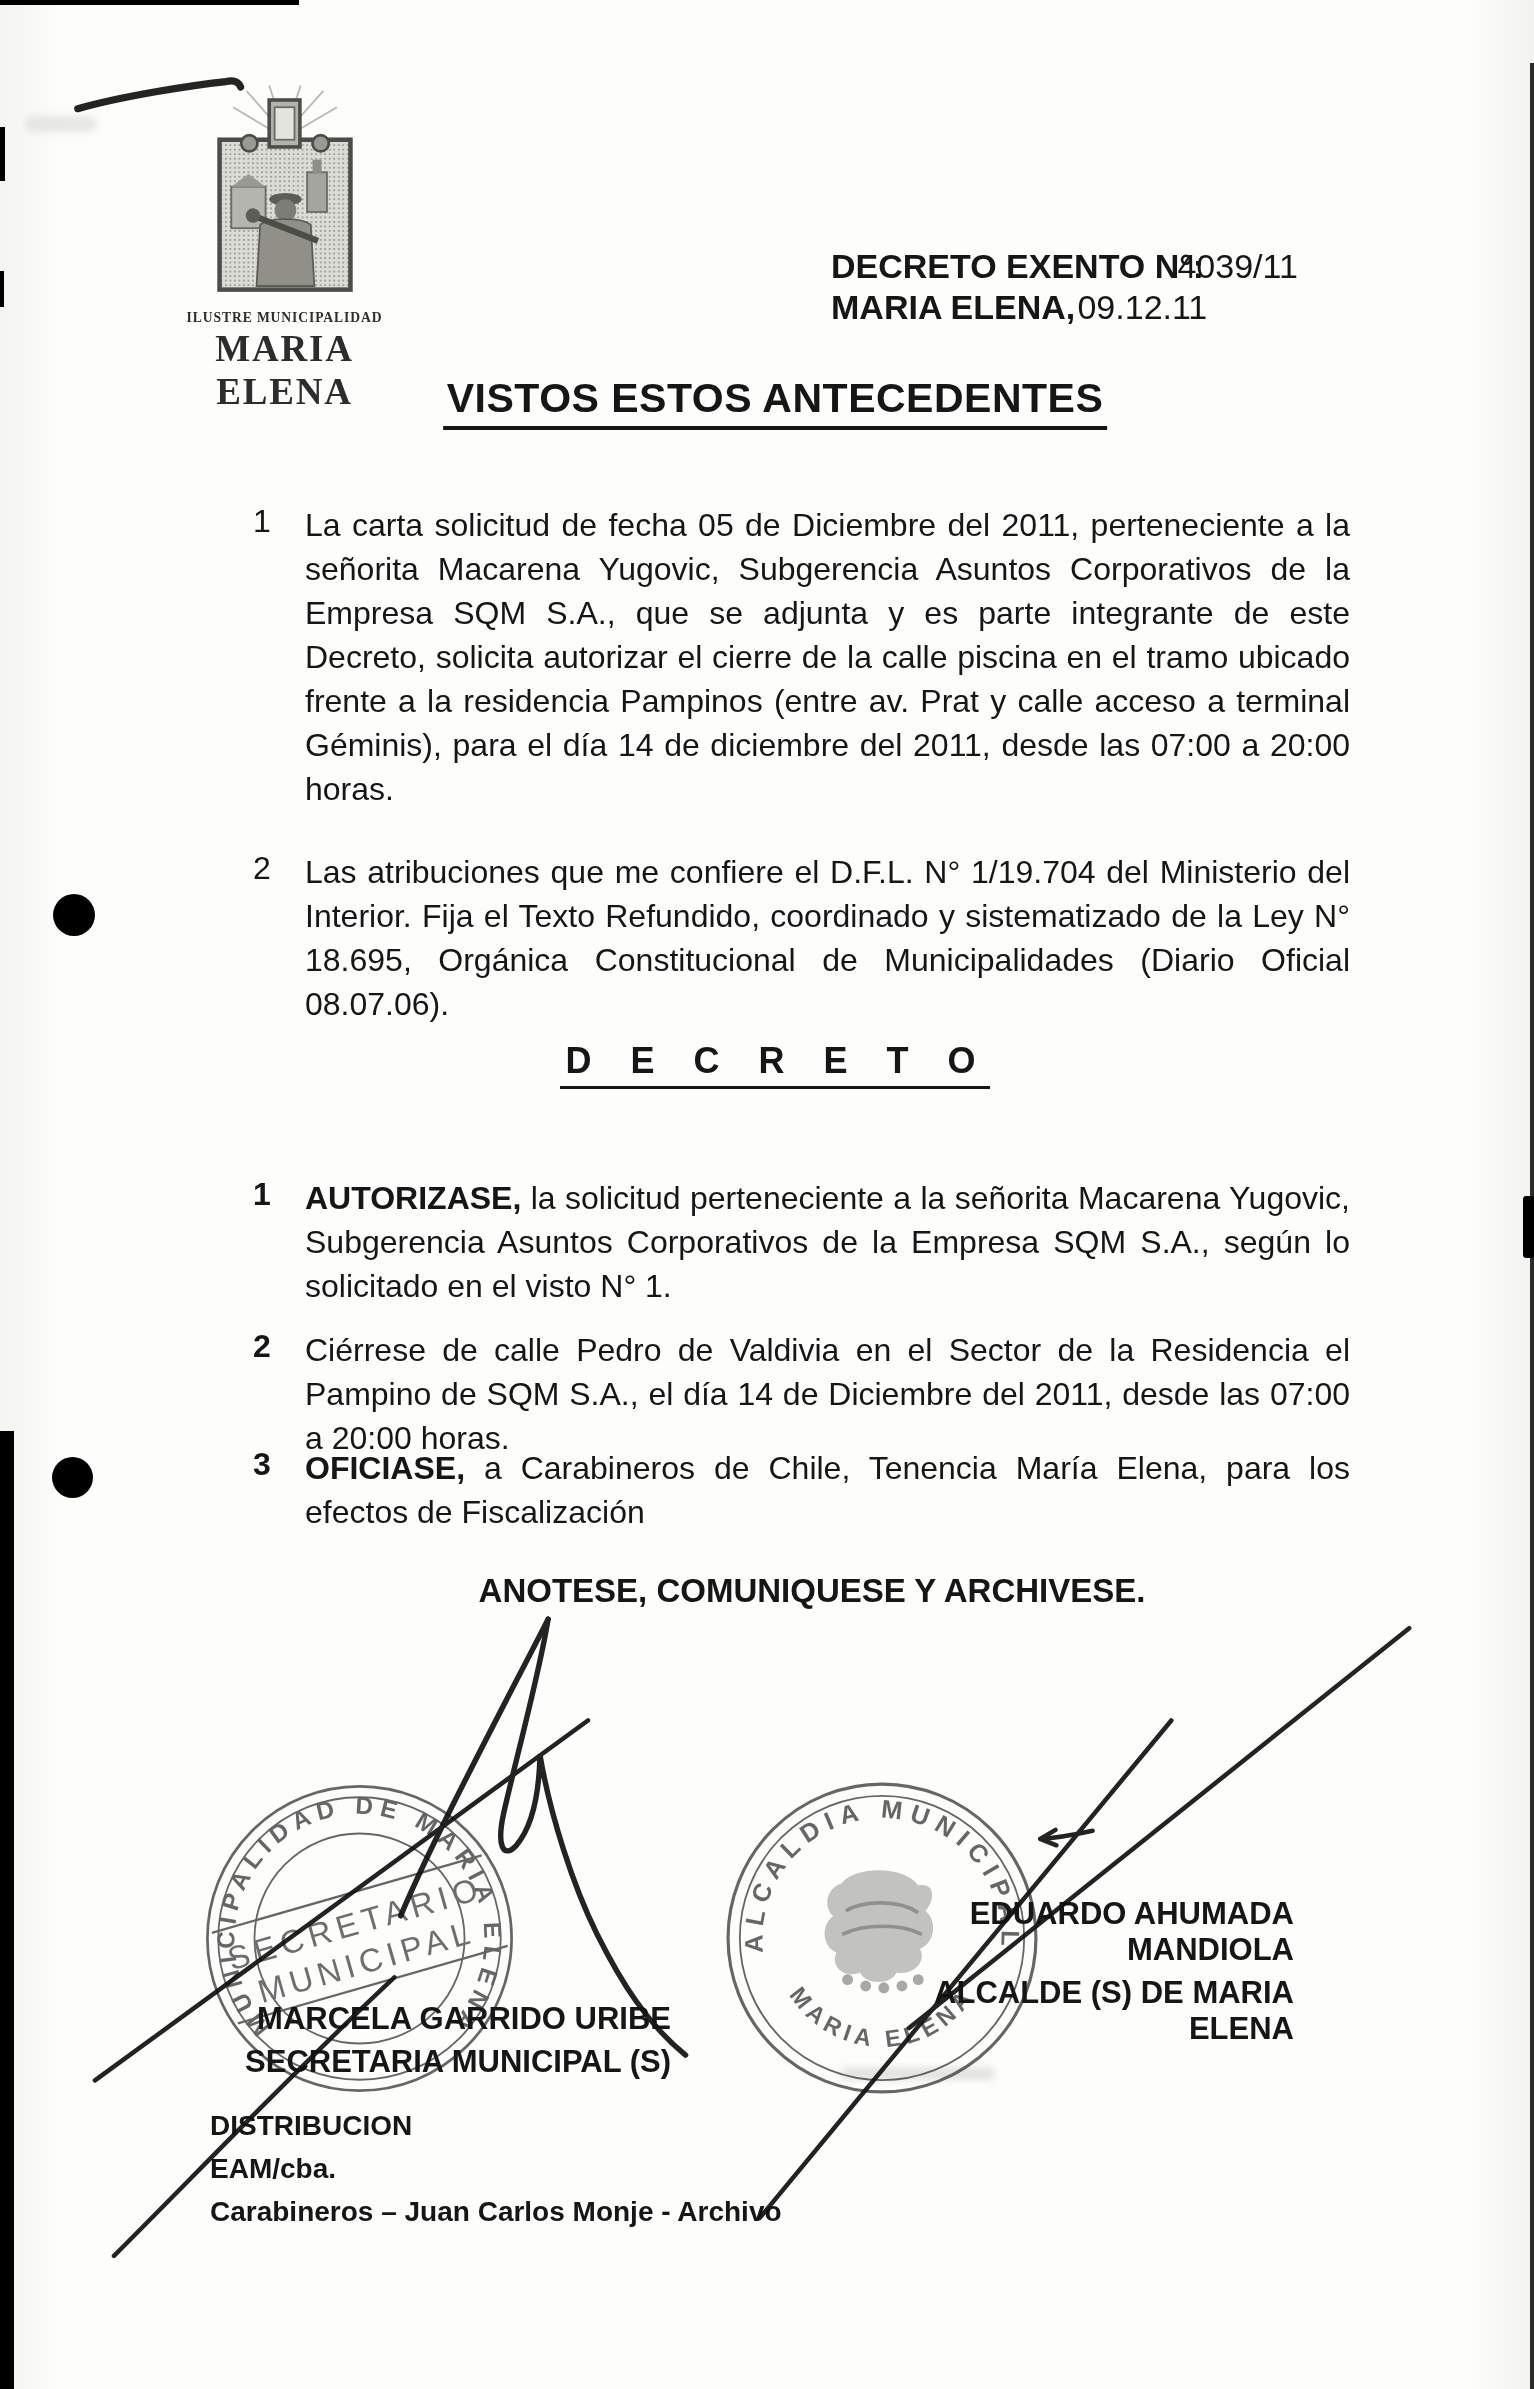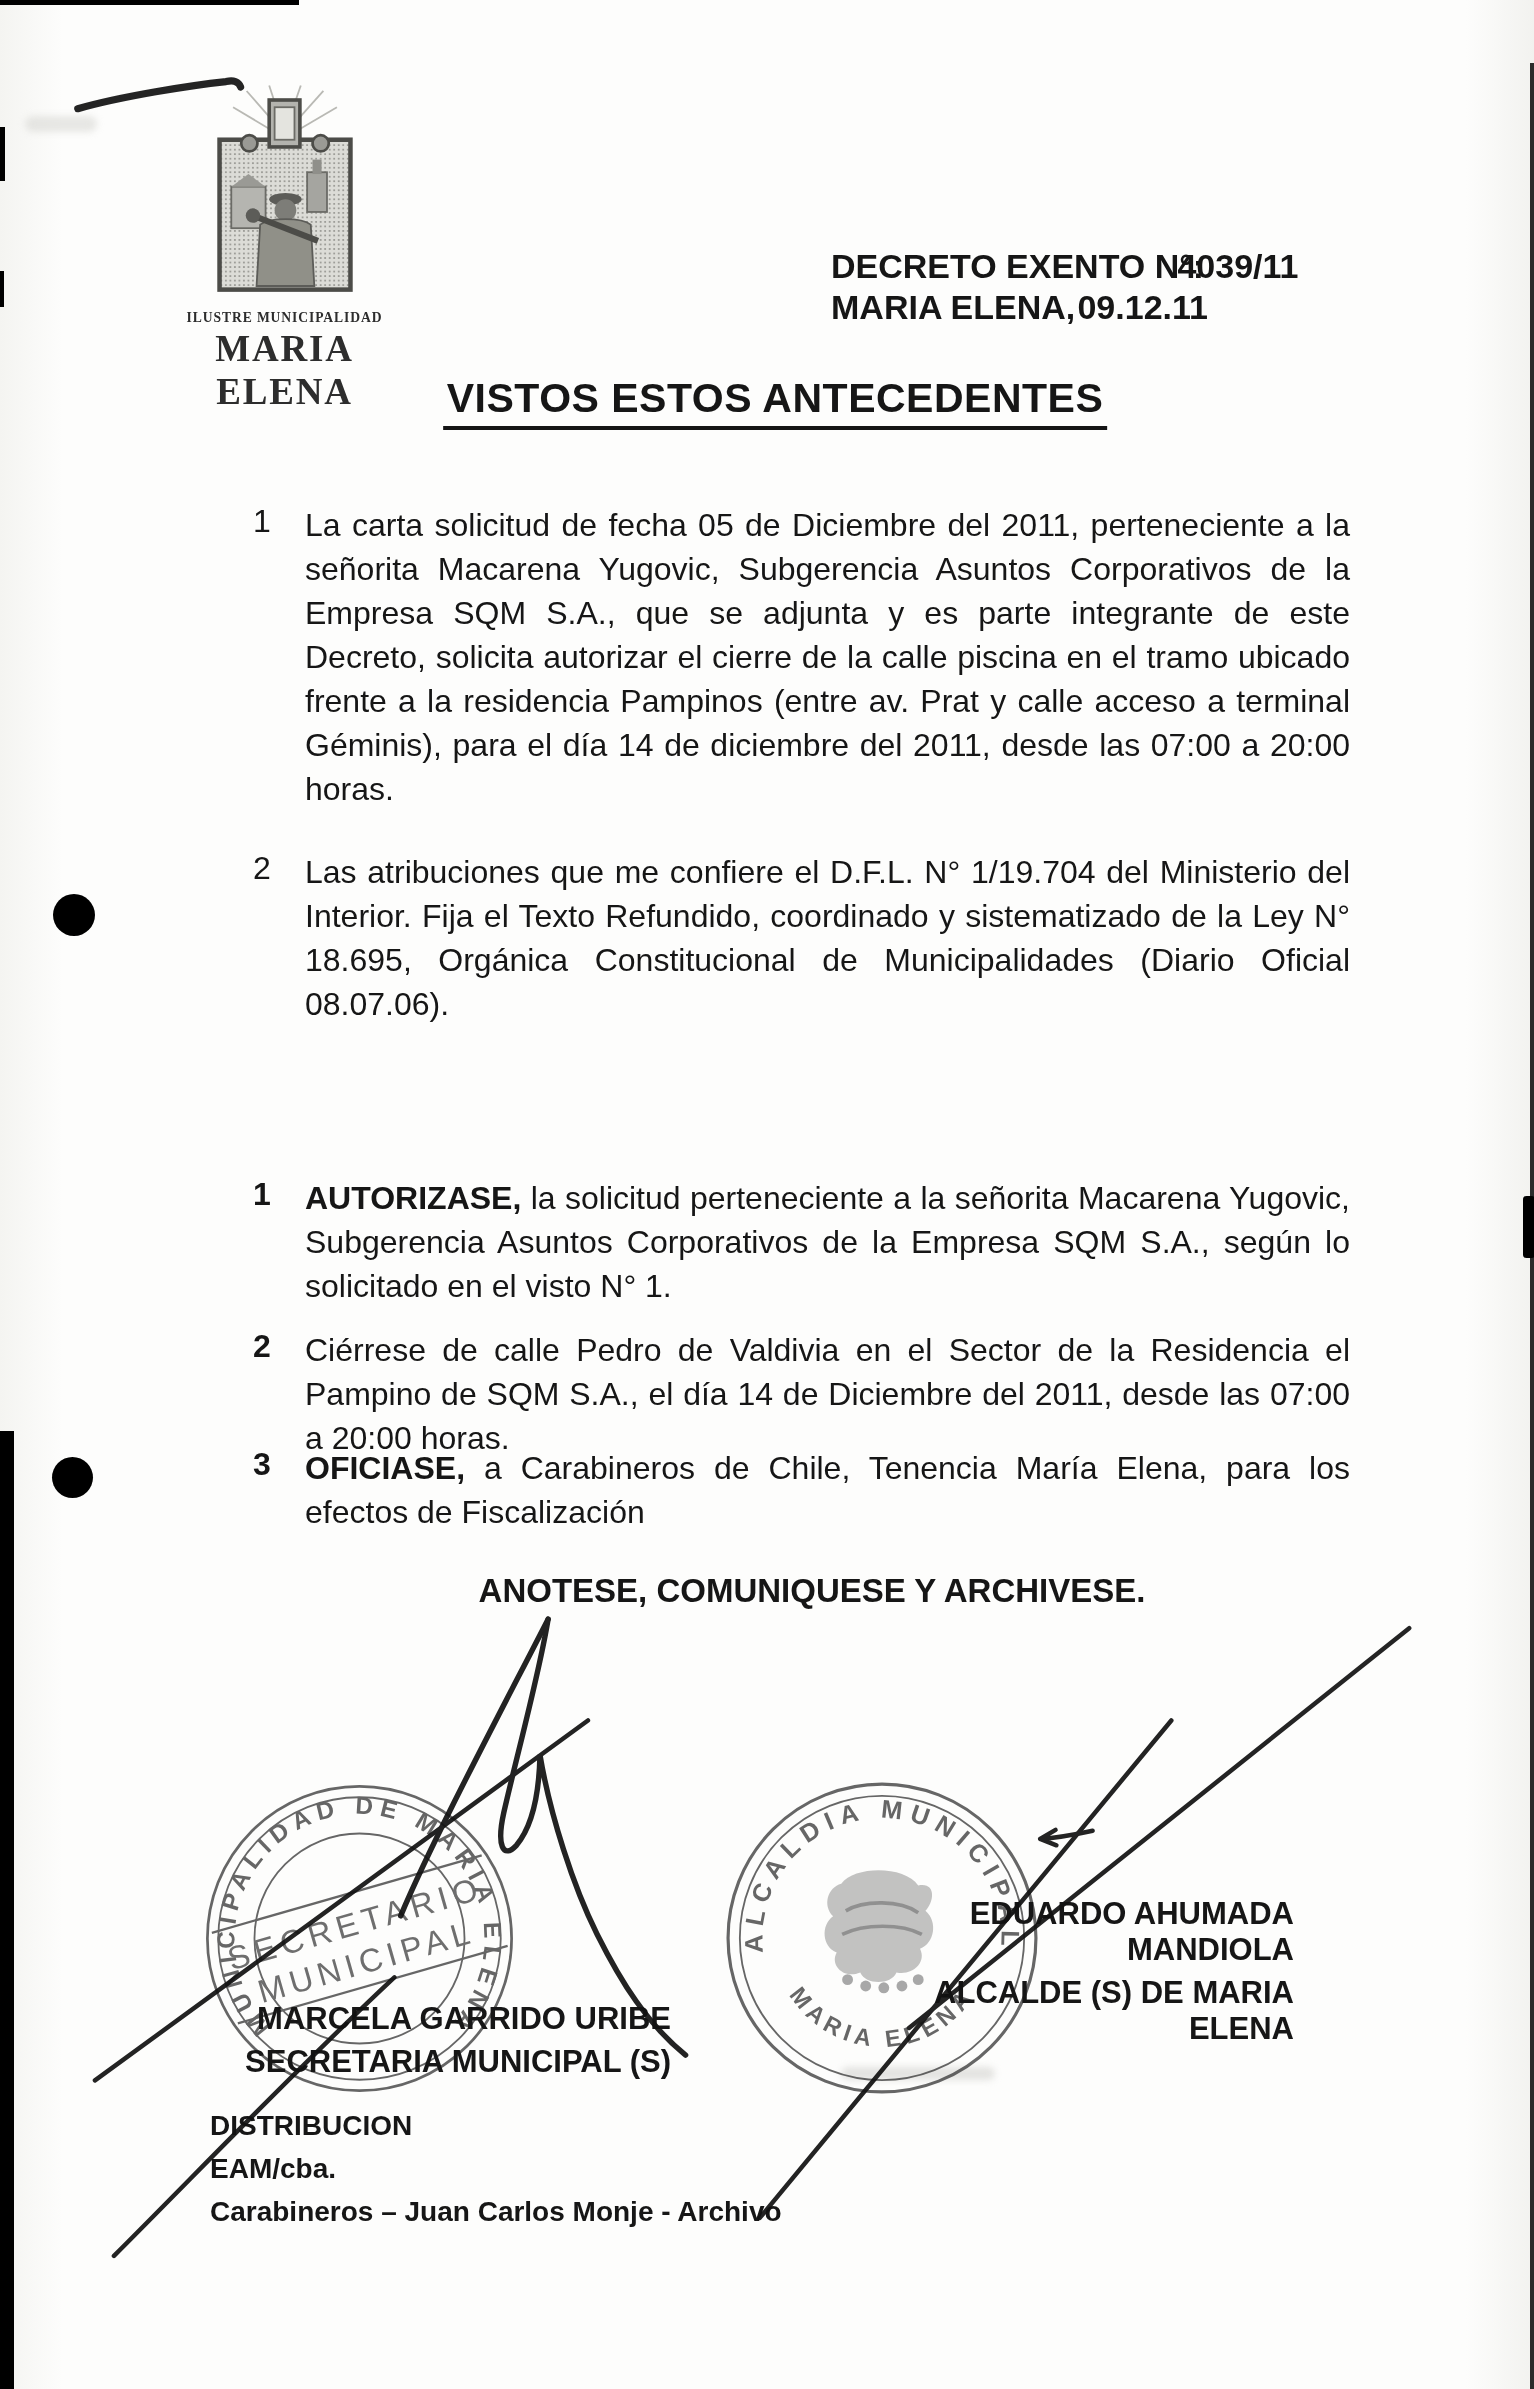--- a/index.html
+++ b/index.html
@@ -9,21 +9,21 @@
     margin:0 auto;
     background:linear-gradient(90deg,#f4f4f1 0px,#fdfdfc 63px,#fdfdfc 1466px,#f2f2ef 1534px);
     overflow:hidden;
     font-family:"Liberation Sans",sans-serif;
     color:#161616;
   }
   .abs{position:absolute;}
   
   .hdr-line{white-space:nowrap;font-size:34px;line-height:41px;}
   .hdr-label{font-weight:700;display:inline-block;}
-  .hdr-val{font-weight:700;}
+  .hdr-val{font-weight:400;}
   
   .vistos-title{
     font-size:41px;font-weight:700;letter-spacing:0.5px;white-space:nowrap;
     border-bottom:4.5px solid #151515;padding:0 3.6px 4.5px 3.6px;
   }
   .decreto-title{
     font-size:36px;font-weight:700;letter-spacing:14.5px;white-space:nowrap;
     border-bottom:3.6px solid #151515;padding:0 0 5.4px 5.4px;
   }
   .closing{
@@ -127,20 +127,23 @@
   <div class="item" style="top:503px;">
     <span class="num reg">1</span>
     <div class="body">La carta solicitud de fecha 05 de Diciembre del 2011, perteneciente a la señorita Macarena Yugovic, Subgerencia Asuntos Corporativos de la Empresa SQM S.A., que se adjunta y es parte integrante de este Decreto, solicita autorizar el cierre de la calle piscina en el tramo ubicado frente a la residencia Pampinos (entre av. Prat y calle acceso a terminal Géminis), para el día 14 de diciembre del 2011, desde las 07:00 a 20:00 horas.</div>
   </div>
 
   <div class="item" style="top:850px;">
     <span class="num reg">2</span>
     <div class="body">Las atribuciones que me confiere el D.F.L. N° 1/19.704 del Ministerio del Interior. Fija el Texto Refundido, coordinado y sistematizado de la Ley N° 18.695, Orgánica Constitucional de Municipalidades (Diario Oficial 08.07.06).</div>
   </div>
 
+  <div class="abs" style="left:775px;top:1040px;transform:translateX(-50%);">
+    <span class="decreto-title">D E C R E T O</span>
+  </div>
 
   <div class="item" style="top:1176px;">
     <span class="num">1</span>
     <div class="body">
       <span class="lead">AUTORIZASE,</span><span> la solicitud perteneciente a la señorita Macarena Yugovic, Subgerencia Asuntos Corporativos de la Empresa SQM S.A., según lo solicitado en el visto N° 1.</span>
     </div>
   </div>
 
   <div class="item" style="top:1328px;">
     <span class="num">2</span>

